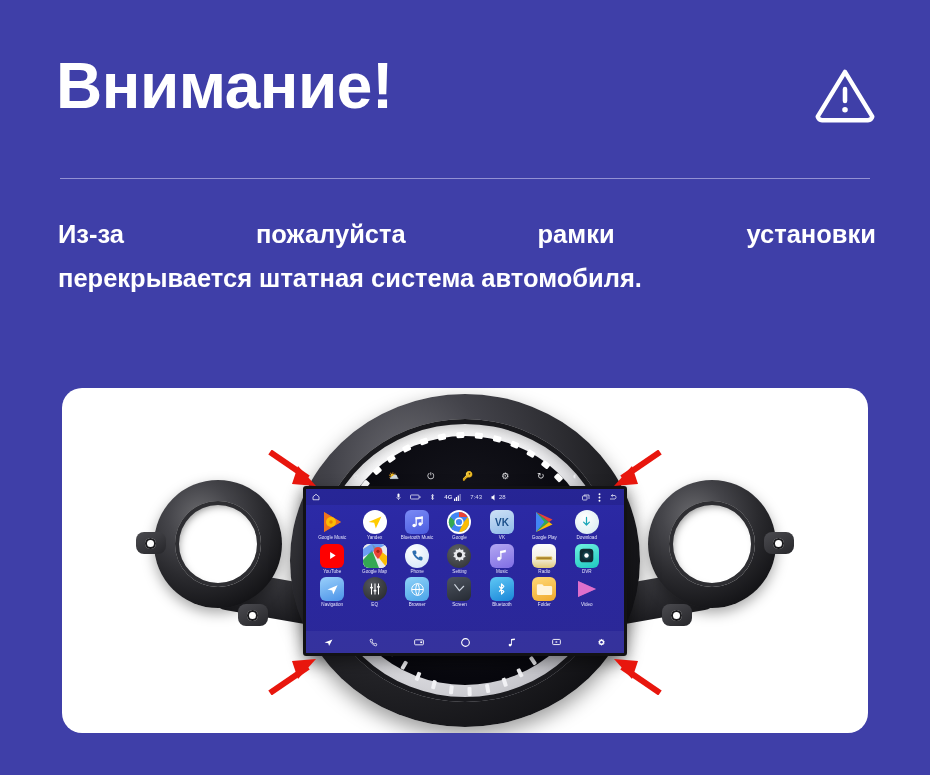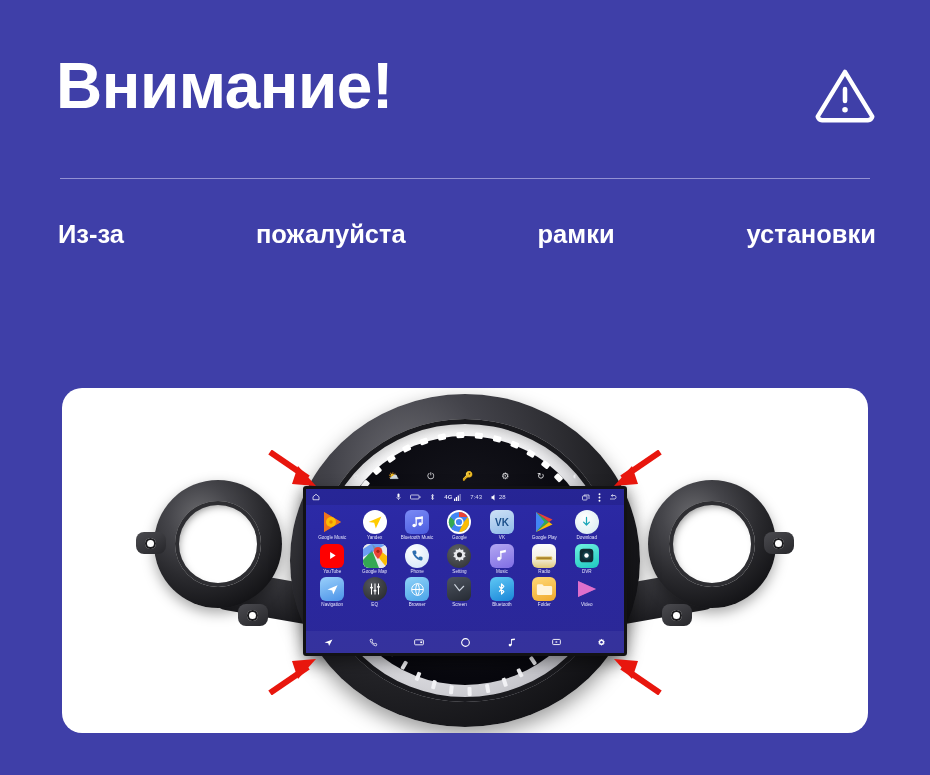--- a/index.html
+++ b/index.html
@@ -314,20 +314,21 @@
 
   <div class="divider"></div>
 
   <div class="body-copy">
     <div class="copy-line justify">
       <span>Из-за</span>
       <span>пожалуйста</span>
       <span>рамки</span>
       <span>установки</span>
     </div>
+    <div class="copy-line">перекрывается штатная система автомобиля.</div>
   </div>
 
   <div class="product-card">
     <div class="product-stage">
 
       <div class="ring-bridge bridge-l"></div>
       <div class="side-ring left"></div>
       <div class="ring-tab tab-l1"></div>
       <div class="ring-tab tab-l2"></div>
 

